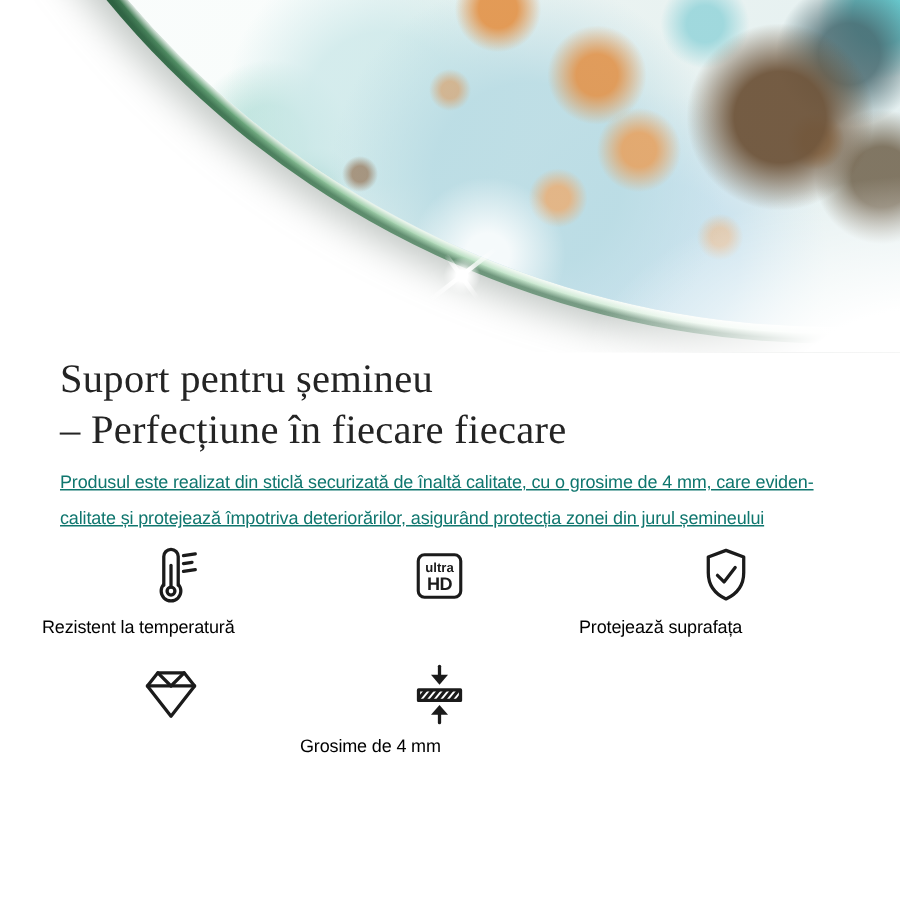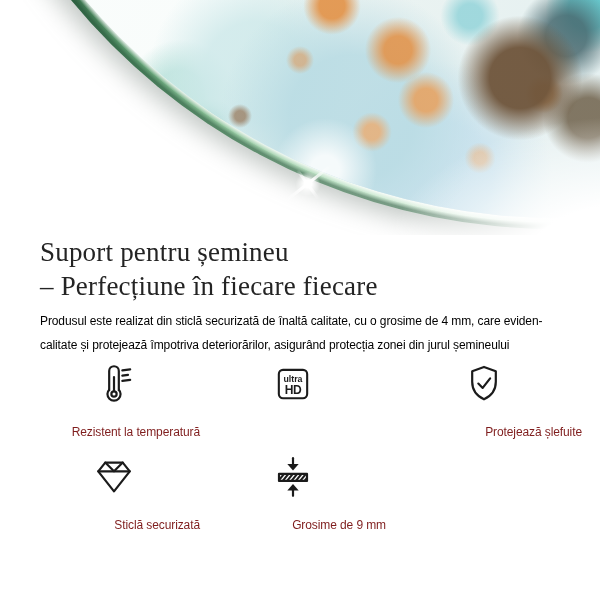--- a/index.html
+++ b/index.html
@@ -74,32 +74,32 @@
 
   
   .title {
     margin:0 40px 0 40px; font-family:"Liberation Serif","DejaVu Serif",serif;
     font-weight:400; font-size:27px; line-height:34px; color:#242424; letter-spacing:0.2px;
   }
   .title span { display:block; }
 
   .desc { margin:6px 0 0 40px; }
   .desc .dline {
-    font-size:12px; line-height:24px; color:#000000; letter-spacing:-0.1px; white-space:nowrap;
+    font-size:12px; line-height:24px; color:#0f766e; letter-spacing:-0.1px; white-space:nowrap;text-decoration:underline;
   }
 
   
   .features {
     margin:4px 0 0 28px; display:grid;
     grid-template-columns:172px 186px 196px; row-gap:14px;
   }
-  .feature { text-align:right; }
+  .feature { text-align:left; }
   .icon-box { height:46px; display:flex; align-items:center; justify-content:center; }
   .icon-box svg { display:block; }
-  .feature-label { margin-top:18px; font-size:12px; line-height:15px; color:#7f1d1d; letter-spacing:-0.1px; }
+  .feature-label { margin-top:4px; font-size:12px; line-height:15px; color:#000000; letter-spacing:-0.1px; }
   .stroke { fill:none; stroke:#1b1b1b; stroke-width:2.5; stroke-linecap:round; stroke-linejoin:round; }
   .fillk { fill:#1b1b1b; stroke:none; }
 </style>
 </head>
 <body>
 
 <div class="page">
 
   <div class="hero">
     <div class="disc-shadow"></div>
@@ -147,32 +147,31 @@
       </div>
     </div>
 
     <div class="feature">
       <div class="icon-box">
         <svg width="42" height="42" viewBox="0 0 48 48">
           <path class="stroke" d="M24 4.5 L37.5 9.5 L37.5 21.5 C37.5 31 32 37.8 24 41.5 C16 37.8 10.5 31 10.5 21.5 L10.5 9.5 Z" stroke-width="2.6"></path>
           <path class="stroke" d="M17.5 23.5 L22.5 28.5 L31 17.5" stroke-width="2.6"></path>
         </svg>
       </div>
-      <div class="feature-label">Protejează șlefuite</div>
+      <div class="feature-label">Protejează suprafața</div>
     </div>
 
     <div class="feature">
       <div class="icon-box">
         <svg width="44" height="42" viewBox="0 0 48 48">
           <path class="stroke" d="M6 17.5 L14 7.5 L34 7.5 L42 17.5 L24 40.5 Z" stroke-width="2.4"></path>
           <path class="stroke" d="M6 17.5 L42 17.5" stroke-width="2.2"></path>
           <path class="stroke" d="M14 7.5 L24 17.5 L34 7.5" stroke-width="2.2"></path>
         </svg>
       </div>
-      <div class="feature-label">Sticlă securizată</div>
     </div>
 
 
     <div class="feature">
       <div class="icon-box">
         <svg width="42" height="44" viewBox="0 0 48 48">
           <defs>
               <clipPath id="barClip">
                 <rect x="8" y="20.5" width="32" height="8"></rect>
               </clipPath>
@@ -186,17 +185,17 @@
             <line x1="31" y1="30" x2="40" y2="19"></line>
             <line x1="36" y1="30" x2="45" y2="19"></line>
           </g>
           <rect class="stroke" x="8" y="20.5" width="32" height="8" stroke-width="2.2"></rect>
           <line class="stroke" x1="24" y1="2.5" x2="24" y2="9" stroke-width="2.4"></line>
           <polygon class="fillk" points="17.5,9 30.5,9 24,16.5"></polygon>
           <line class="stroke" x1="24" y1="45.5" x2="24" y2="39" stroke-width="2.4"></line>
           <polygon class="fillk" points="17.5,39.5 30.5,39.5 24,32"></polygon>
         </svg>
       </div>
-      <div class="feature-label">Grosime de 9 mm</div>
+      <div class="feature-label">Grosime de 4 mm</div>
     </div>
 
   </div>
 </div>
 
 </body></html>

